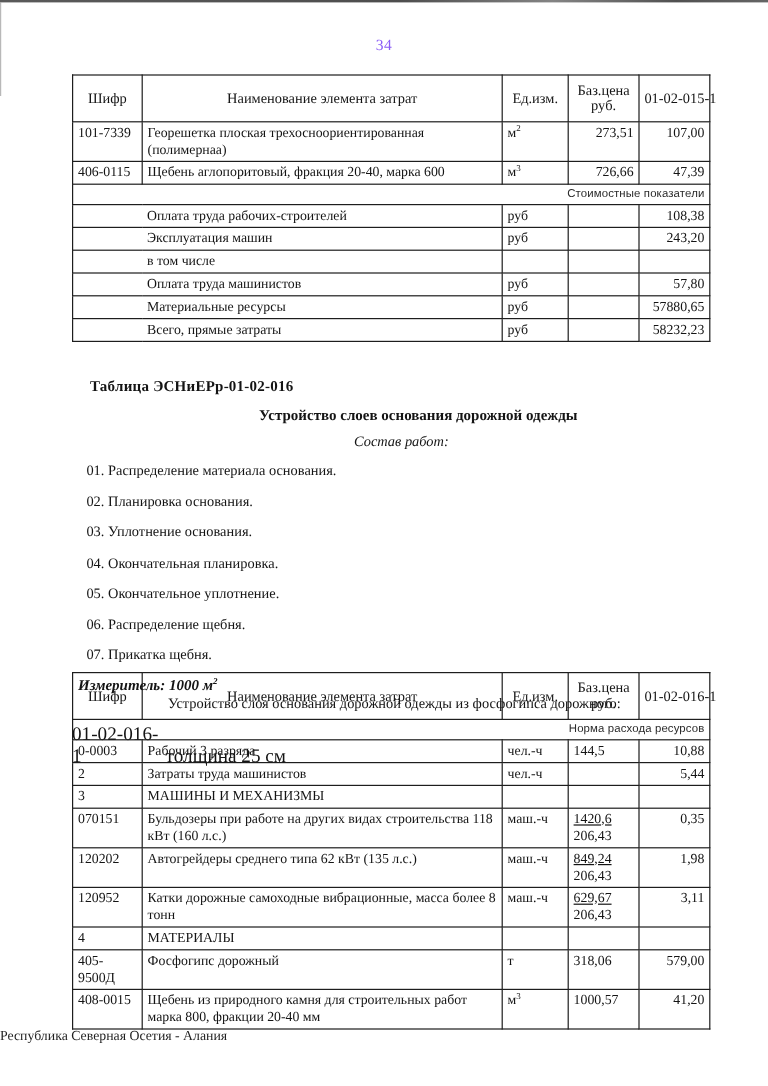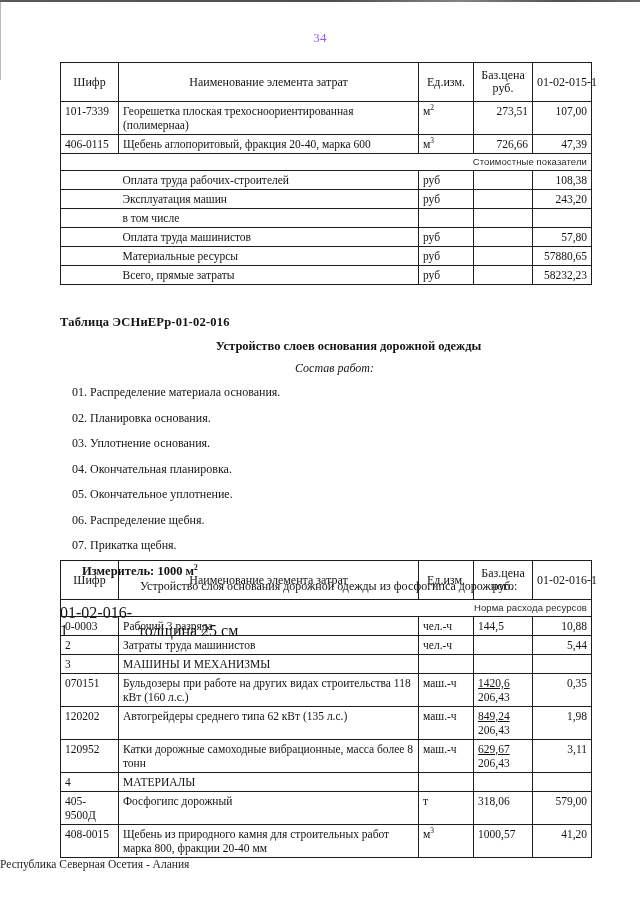--- a/index.html
+++ b/index.html
@@ -113,20 +113,21 @@
     position: absolute;
     left: 60px;
     width: 531px;
     font-size: 12px;
     color: #141414;
   }
   .tbl-caption {
     font-weight: bold;
     font-size: 12.5px;
     letter-spacing: .2px;
+    margin-left: 15px;
   }
   .tbl-title {
     font-weight: bold;
     font-size: 12.5px;
     text-align: center;
     margin-top: 9px;
     padding-left: 46px;
   }
   .works-head {
     font-style: italic;
@@ -142,21 +143,22 @@
   }
   .works-list li {
     padding-left: 12px;
     margin-bottom: 10.5px;
     font-size: 12px;
   }
   .measure {
     font-weight: bold;
     font-size: 12.5px;
     margin-top: 4px;
-    padding-left: 22px;
+    padding-left: 5px;
+    font-style: italic;
   }
   .sub-desc {
     padding-left: 80px;
     font-size: 12px;
   }
   .sub-row {
     margin-top: 10px;
     font-size: 16px;
   }
   .sub-row .sub-code { display: inline-block; width: 78px; }

